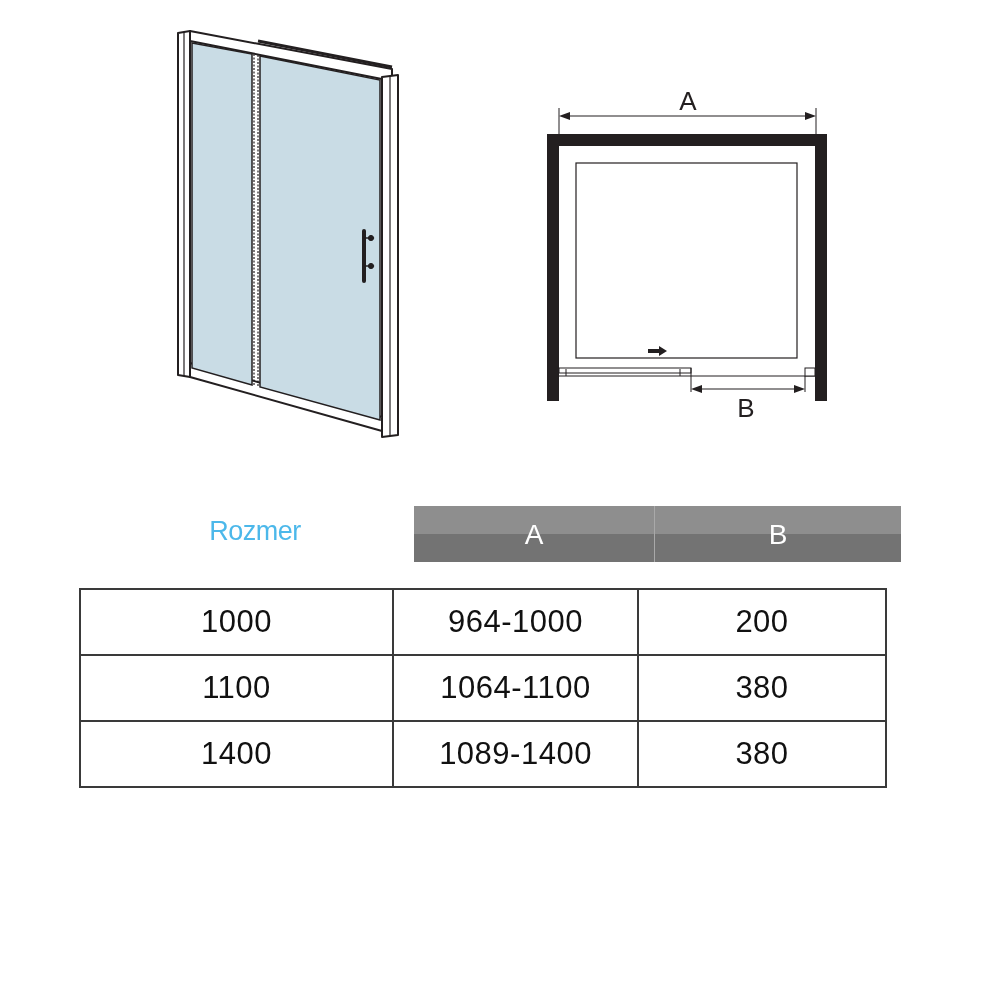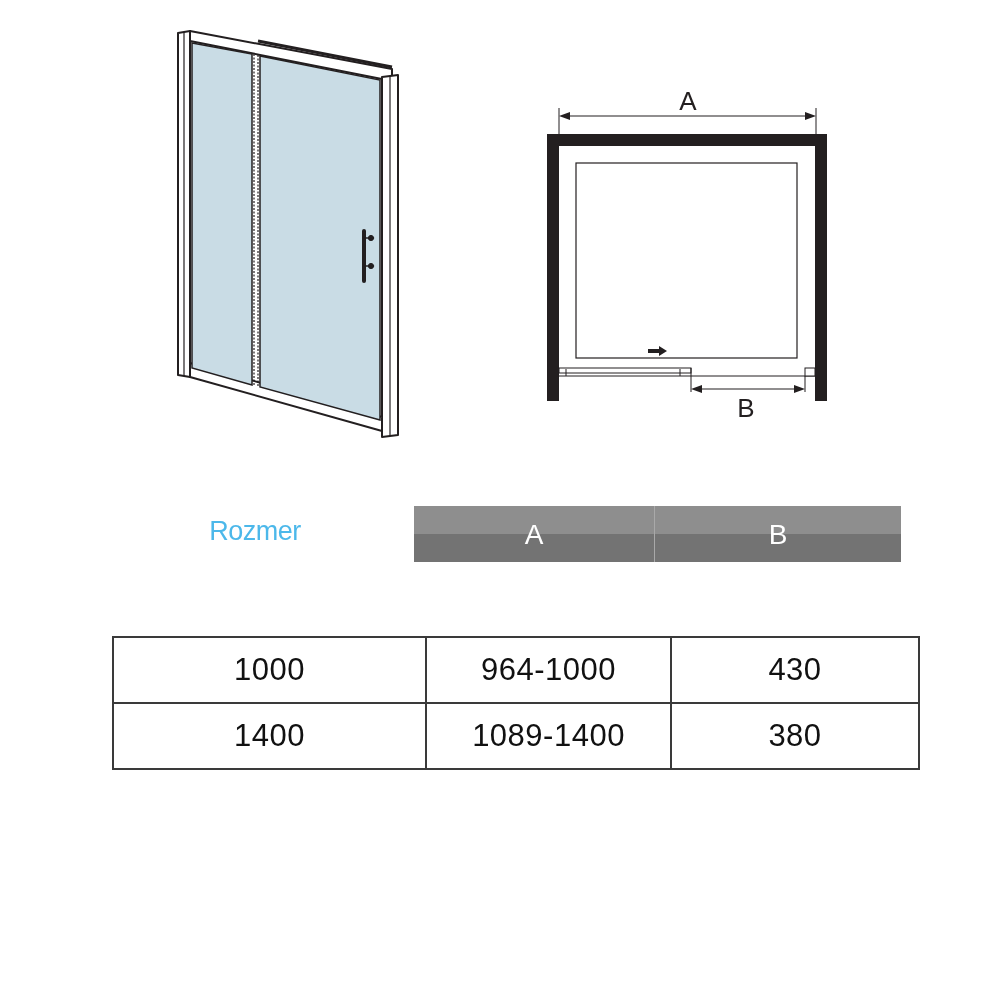--- a/index.html
+++ b/index.html
@@ -28,22 +28,22 @@
       flex: 0 0 auto; position: relative; height: 100%;
       background: linear-gradient(#8e8e8e 0%, #8e8e8e 50%, #737373 50%, #737373 100%);
       display: flex; align-items: center; justify-content: center;
       color: #ffffff; font-size: 28px; padding-top: 2px; box-sizing: border-box;
     }
     .hdr-cell.a { width: 241px; border-right: 1px solid #a9a9a9; }
     .hdr-cell.b { width: 246px; }
 
     
     .size-table {
-      left: 112px; top: 588px; width: 806px;
-      border-collapse: collapse; table-layout: fixed; margin-top: 48px;
+      left: 79px; top: 588px; width: 806px;
+      border-collapse: collapse; table-layout: fixed;
     }
     .size-table td {
       border: 2px solid #3a3a3a;
       height: 64px; padding: 0;
       text-align: center; vertical-align: middle;
       font-size: 31px; color: #111; letter-spacing: 0.5px;
     }
     .size-table col.c1 { width: 313px; }
     .size-table col.c2 { width: 245px; }
     .size-table col.c3 { width: 248px; }
@@ -128,21 +128,26 @@
 <table class="abs size-table">
   <colgroup>
       <col class="c1">
       <col class="c2">
       <col class="c3">
     </colgroup>
   <tbody>
     <tr>
       <td>1000</td>
       <td class="c2">964-1000</td>
-      <td>430</td>
+      <td>200</td>
+    </tr>
+    <tr>
+      <td>1100</td>
+      <td class="c2">1064-1100</td>
+      <td>380</td>
     </tr>
     <tr>
       <td>1400</td>
       <td class="c2">1089-1400</td>
       <td>380</td>
     </tr>
   </tbody>
 </table>
 
 </body></html>

